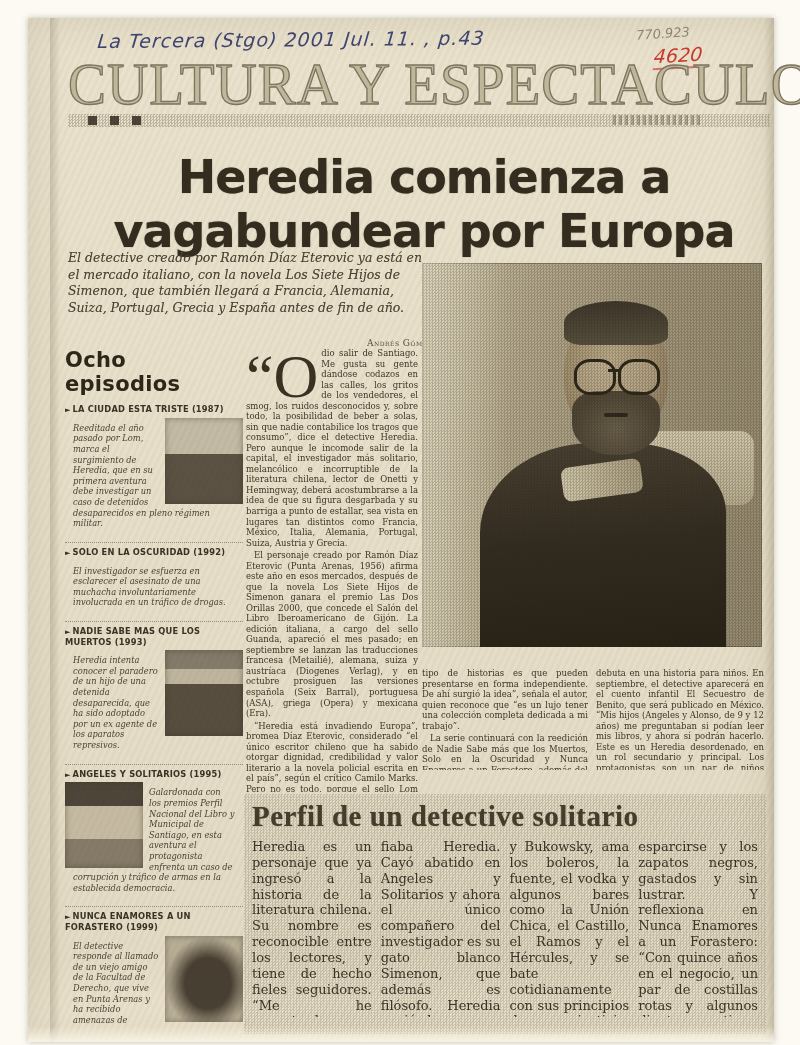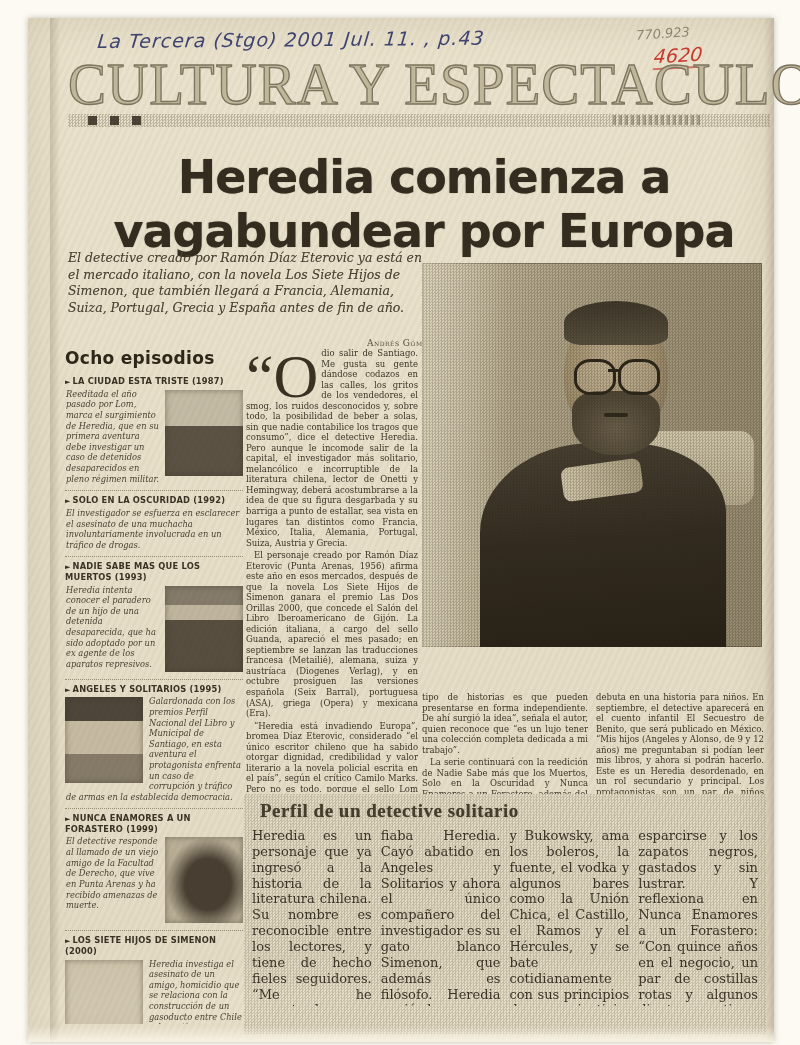--- a/index.html
+++ b/index.html
@@ -81,31 +81,31 @@
     font-family:"DejaVu Serif", serif;font-variant:small-caps;
     font-size:9px;letter-spacing:0.5px;color:#554c3a;text-align:right;
   }
 
   
   .sidebar{
     position:absolute;left:37px;top:330px;width:178px;height:676px;overflow:hidden;
   }
   .sidebar h3{
     margin:0 0 4px 0;font-family:"DejaVu Sans", sans-serif;font-weight:bold;
-    font-size:17px;letter-spacing:0.3px;color:#2d2619;
+    font-size:21px;letter-spacing:0.3px;color:#2d2619;
   }
   .ep{border-bottom:1px dotted #968c74;padding:4px 0 5px 0;overflow:hidden;}
   .ep:last-child{border-bottom:none;}
   .ep-title{
     font-family:"DejaVu Sans", sans-serif;font-size:8.3px;font-weight:bold;
     letter-spacing:0.2px;color:#3a3224;margin-bottom:2px;line-height:1.25;
   }
   .arrow{color:#3a3224;font-size:7px;margin-right:2px;}
   .ep-text{
-    margin:1px;font-style:italic;font-size:8.3px;line-height:1.28;color:#4a4233;
+    margin:8px;font-style:italic;font-size:8.3px;line-height:1.28;color:#4a4233;
     text-align:left;
   }
   .thumb{width:78px;height:86px;margin:1px 0 2px 5px;float:right;
     box-shadow:inset 0 0 6px rgba(60,50,36,0.5);}
   .thumb.left{float:left;margin:1px 6px 2px 0;}
   .t1{background:linear-gradient(180deg, rgba(90,78,58,0.25) 0 42%, rgba(52,42,30,0.78) 42% 100%);}
   .t3{background:linear-gradient(180deg, rgba(52,42,30,0.55) 0 22%, rgba(120,105,80,0.35) 22% 40%, rgba(52,42,30,0.8) 40% 100%);}
   .t4{background:linear-gradient(180deg, rgba(40,32,22,0.8) 0 28%, rgba(150,136,106,0.4) 28% 66%, rgba(70,58,42,0.6) 66% 100%);}
   .t5{background:radial-gradient(ellipse at 55% 55%, rgba(45,36,25,0.85) 0 38%, rgba(120,106,80,0.4) 70%);}
   .t6{height:118px;background:
@@ -157,38 +157,38 @@
     background-size:3px 3px;}
 
   .caption{
     position:absolute;left:394px;top:634px;width:342px;
     font-family:"DejaVu Sans", sans-serif;font-weight:bold;
     font-size:8px;line-height:1.35;color:#241f15;
   }
 
   
   .col2,.col3{
-    position:absolute;top:674px;height:102px;overflow:hidden;
+    position:absolute;top:650px;height:102px;overflow:hidden;
     font-size:8.5px;line-height:1.24;color:#3d3527;text-align:justify;
   }
   .col2{left:394px;width:166px;}
   .col3{left:568px;width:168px;}
   .col2 p,.col3 p{margin:0 0 2px 0;}
   .col2 p + p{text-indent:8px;}
 
   
   .boxed{
     position:absolute;left:216px;top:776px;width:522px;height:240px;
     background-image:repeating-conic-gradient(rgba(96,85,62,0.22) 0% 25%, rgba(0,0,0,0) 0% 50%);
     background-size:3px 3px;
     padding:6px 8px;box-sizing:border-box;overflow:hidden;
   }
   .boxed h4{
-    margin:0 0 6px 8px;font-family:"Liberation Serif", serif;font-weight:600;
-    font-size:19px;letter-spacing:0.5px;color:#453c2b;
+    margin:0 0 6px 0;font-family:"Liberation Serif", serif;font-weight:600;
+    font-size:29px;letter-spacing:0.5px;color:#453c2b;
     text-shadow:0 0 1px rgba(69,60,43,0.5);
   }
   .box-cols{display:flex;gap:9px;}
   .box-col{
     flex:1;font-size:13px;line-height:1.22;color:#3b3326;text-align:justify;
     height:178px;overflow:hidden;
   }
   .bottom-strip{position:absolute;left:0;right:0;bottom:0;height:16px;
     background:linear-gradient(180deg, rgba(0,0,0,0), rgba(250,246,232,0.9));}
 </style>

